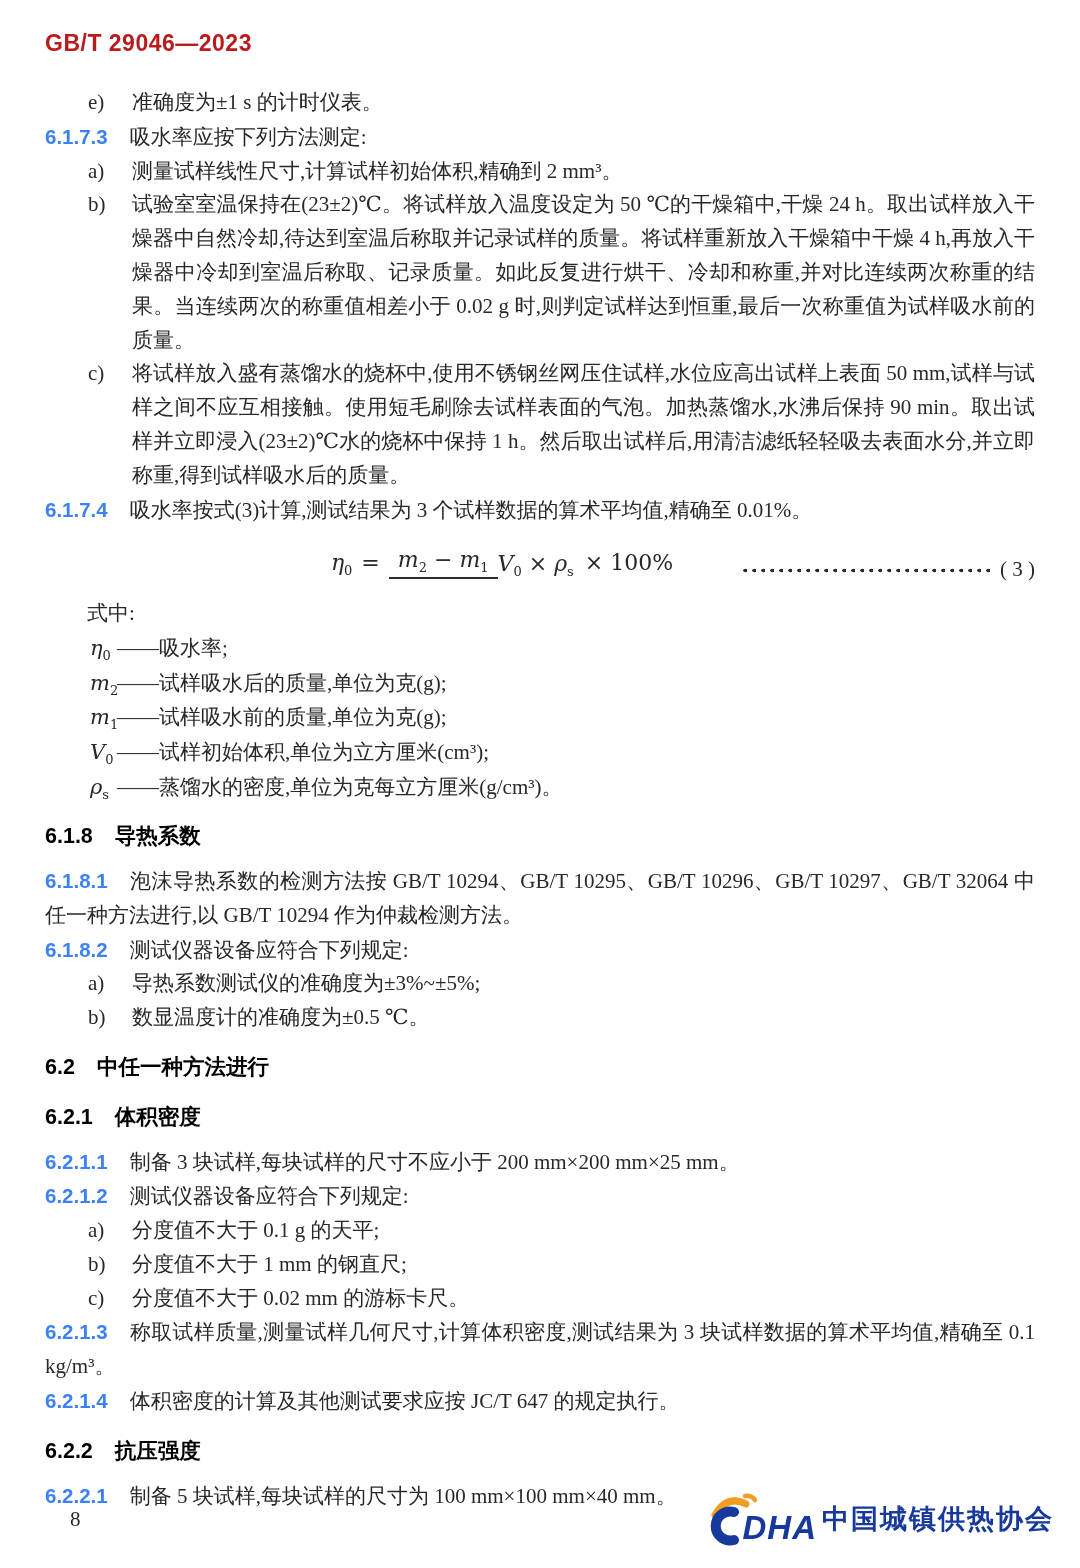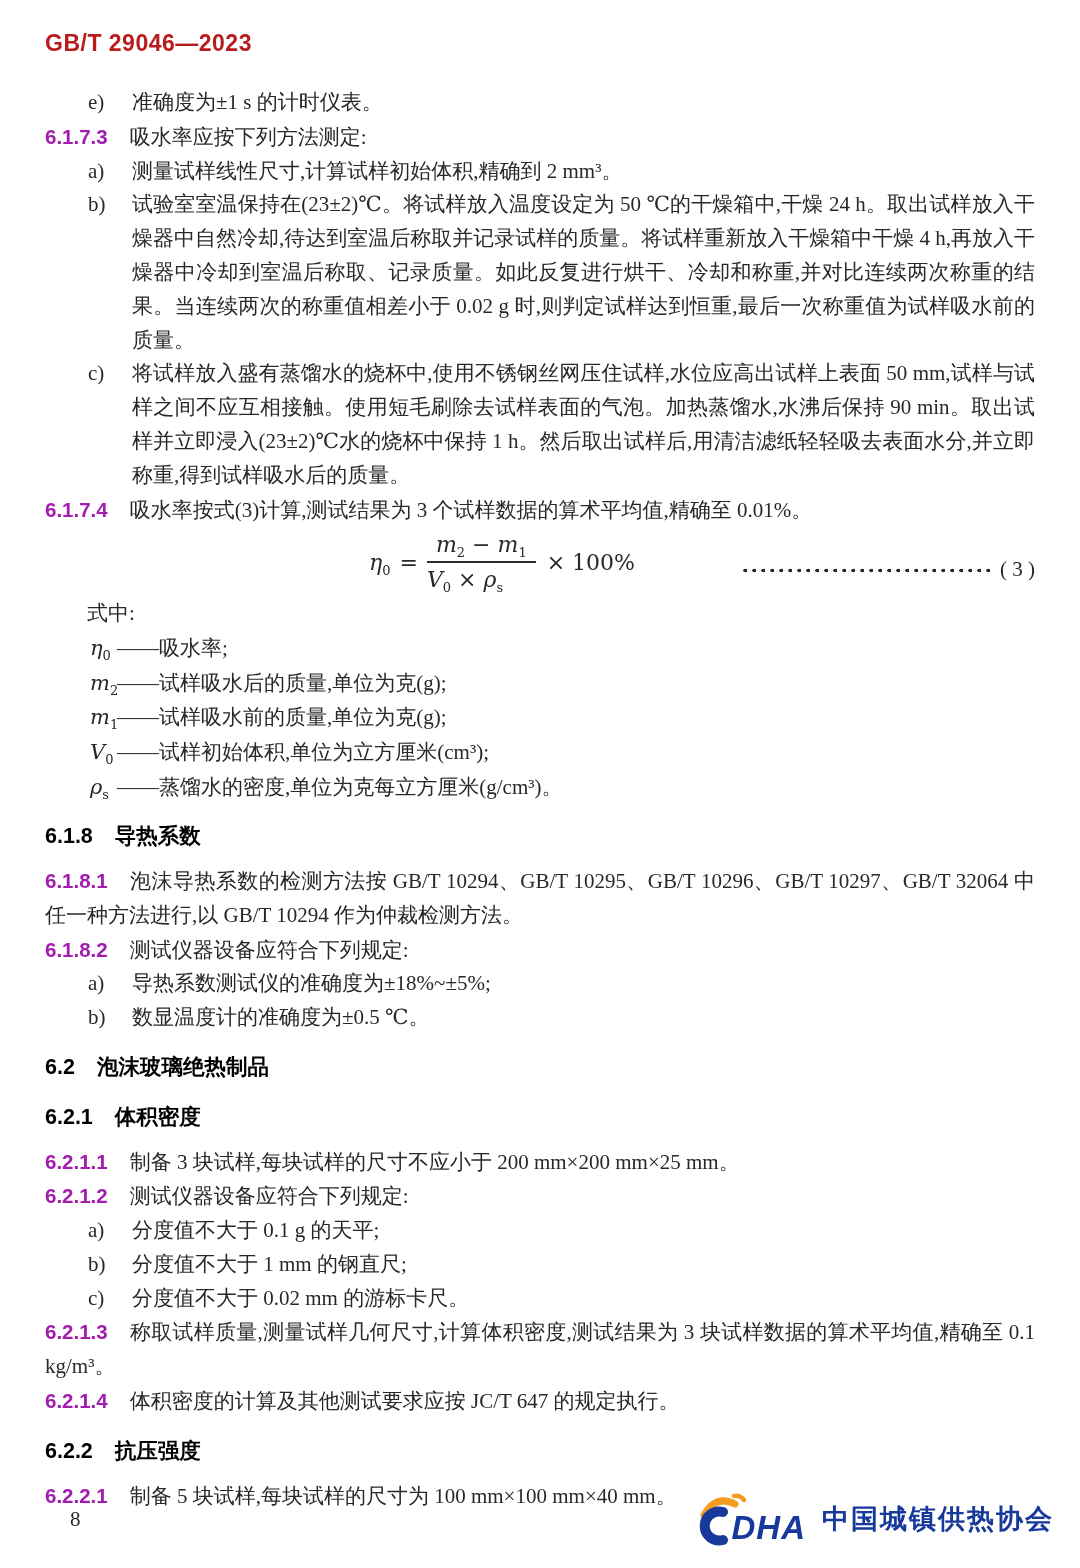--- a/index.html
+++ b/index.html
@@ -15,21 +15,21 @@
     font-family:"Liberation Sans","DejaVu Sans",sans-serif;
     font-weight:700; font-size:23px; line-height:26px; color:#b91c1c;
     letter-spacing:0.5px;
   }
 
   .content { margin-top:30px; }
   .line { text-align:justify; }
 
   .clause .cnum {
     font-family:"Liberation Sans","DejaVu Sans",sans-serif;
-    font-weight:700; font-size:20.5px; margin-right:22px; color:#a21caf;
+    font-weight:700; font-size:20.5px; margin-right:22px; color:#3b82f6;
   }
 
   .item { position:relative; padding-left:87px; }
   .item .letter { position:absolute; left:43px; }
 
   .heading {
     font-family:"Liberation Sans","DejaVu Sans",sans-serif;
     font-weight:700; font-size:21.5px; color:#000000;
     margin:16px 0 10px 0; line-height:33.8px;
   }
@@ -41,21 +41,21 @@
     height:66px; margin:2px 0 2px 0;
   }
   .formula {
     display:flex; align-items:center;
     font-family:"DejaVu Serif","Liberation Serif",serif;
     font-size:22px; line-height:1.25; transform:translateX(-38px);
   }
   .formula i, .var-sym i { font-style:italic; }
   sub { font-size:13px; line-height:0; }
   .eq { margin:0 9px; }
-  .frac { display:inline-flex; flex-direction:column; }
+  .frac { display:inline-flex; align-items:center; }
   .frac .fnum { padding:0 9px 3px 9px; border-bottom:2px solid #2c2c2c; }
   .frac .fden { padding-top:3px; }
   .mult { margin-left:11px; }
   .eq-ref { position:absolute; right:0; top:24px; width:292px; display:flex; align-items:center; }
   .dots {
     flex:1; height:5px; margin-right:5px;
     background-image:radial-gradient(circle at 2.2px 2.5px, #2c2c2c 1.7px, transparent 2.1px);
     background-size:9px 5px; background-repeat:repeat-x;
   }
   .eq-no { white-space:pre; }
@@ -75,21 +75,21 @@
   .pageno { padding-left:25px; }
   .logo { display:flex; align-items:center; }
   .logo-abbr {
     font-family:"Liberation Sans","DejaVu Sans",sans-serif;
     font-style:italic; font-weight:800; font-size:33px; color:#16399b;
     letter-spacing:1px; margin-left:-16px;margin-top:15px;
   }
   .logo-name {
     font-family:"Liberation Sans","DejaVu Sans",sans-serif;
     font-weight:700; font-size:27px; color:#16399b;
-    letter-spacing:2px; margin-left:16px; white-space:nowrap;
+    letter-spacing:2px; margin-left:5px; white-space:nowrap;
   }
 </style>
 </head>
 <body>
 
 <div class="page">
 
   <div class="doc-header">GB/T 29046—2023</div>
 
   <div class="content">
@@ -173,30 +173,30 @@
     <p class="line clause">
       <span class="cnum">6.1.8.1</span><span>泡沫导热系数的检测方法按 GB/T 10294、GB/T 10295、GB/T 10296、GB/T 10297、GB/T 32064 中任一种方法进行,以 GB/T 10294 作为仲裁检测方法。</span>
     </p>
 
     <p class="line clause">
       <span class="cnum">6.1.8.2</span><span>测试仪器设备应符合下列规定:</span>
     </p>
 
     <p class="line item">
       <span class="letter">a)</span>
-      <span>导热系数测试仪的准确度为±18%~±5%;</span>
+      <span>导热系数测试仪的准确度为±3%~±5%;</span>
     </p>
 
     <p class="line item">
       <span class="letter">b)</span>
       <span>数显温度计的准确度为±0.5 ℃。</span>
     </p>
 
     <p class="heading">
-      <span class="hnum">6.2</span><span>泡沫玻璃绝热制品</span>
+      <span class="hnum">6.2</span><span>中任一种方法进行</span>
     </p>
 
     <p class="heading">
       <span class="hnum">6.2.1</span><span>体积密度</span>
     </p>
 
     <p class="line clause">
       <span class="cnum">6.2.1.1</span><span>制备 3 块试样,每块试样的尺寸不应小于 200 mm×200 mm×25 mm。</span>
     </p>
 

